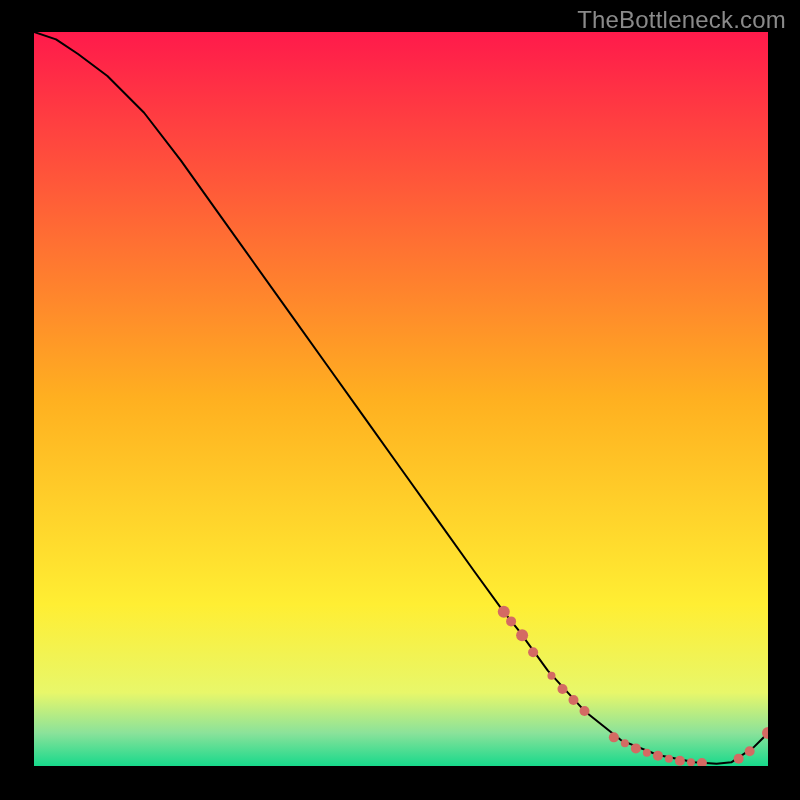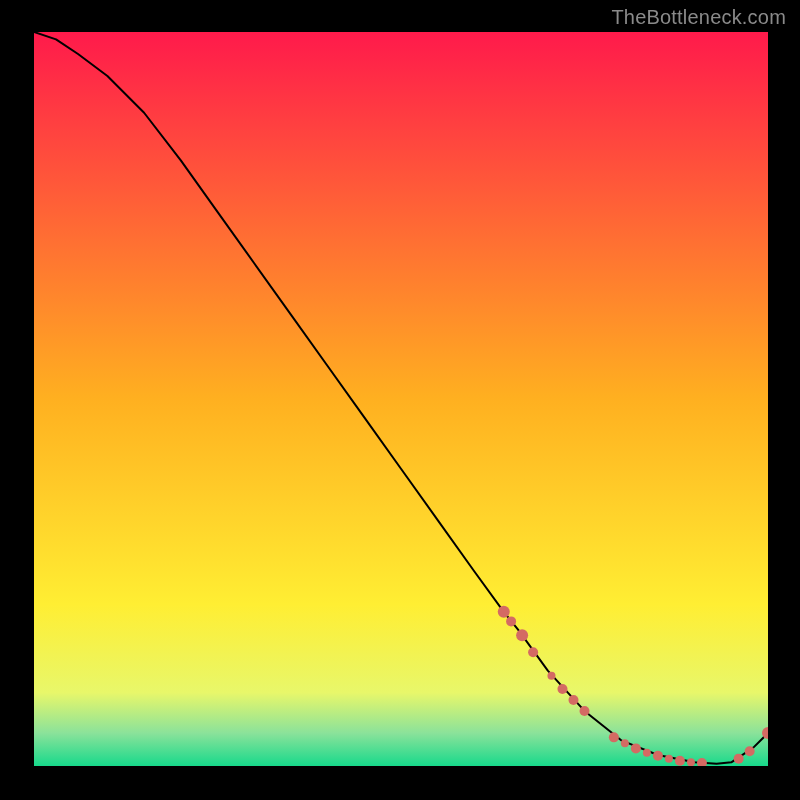--- a/index.html
+++ b/index.html
@@ -14,21 +14,21 @@
   .wrap {
     position: relative;
     width: 800px;
     height: 800px;
   }
   .watermark {
     position: absolute;
     top: 6px;
     right: 14px;
     color: #8a8a8a;
-    font-size: 20px;
+    font-size: 24px;
     font-weight: 400;
     letter-spacing: 0.2px;
     z-index: 20;
   }
   .plot {
     position: absolute;
     left: 34px;
     top: 32px;
     width: 734px;
     height: 734px;

